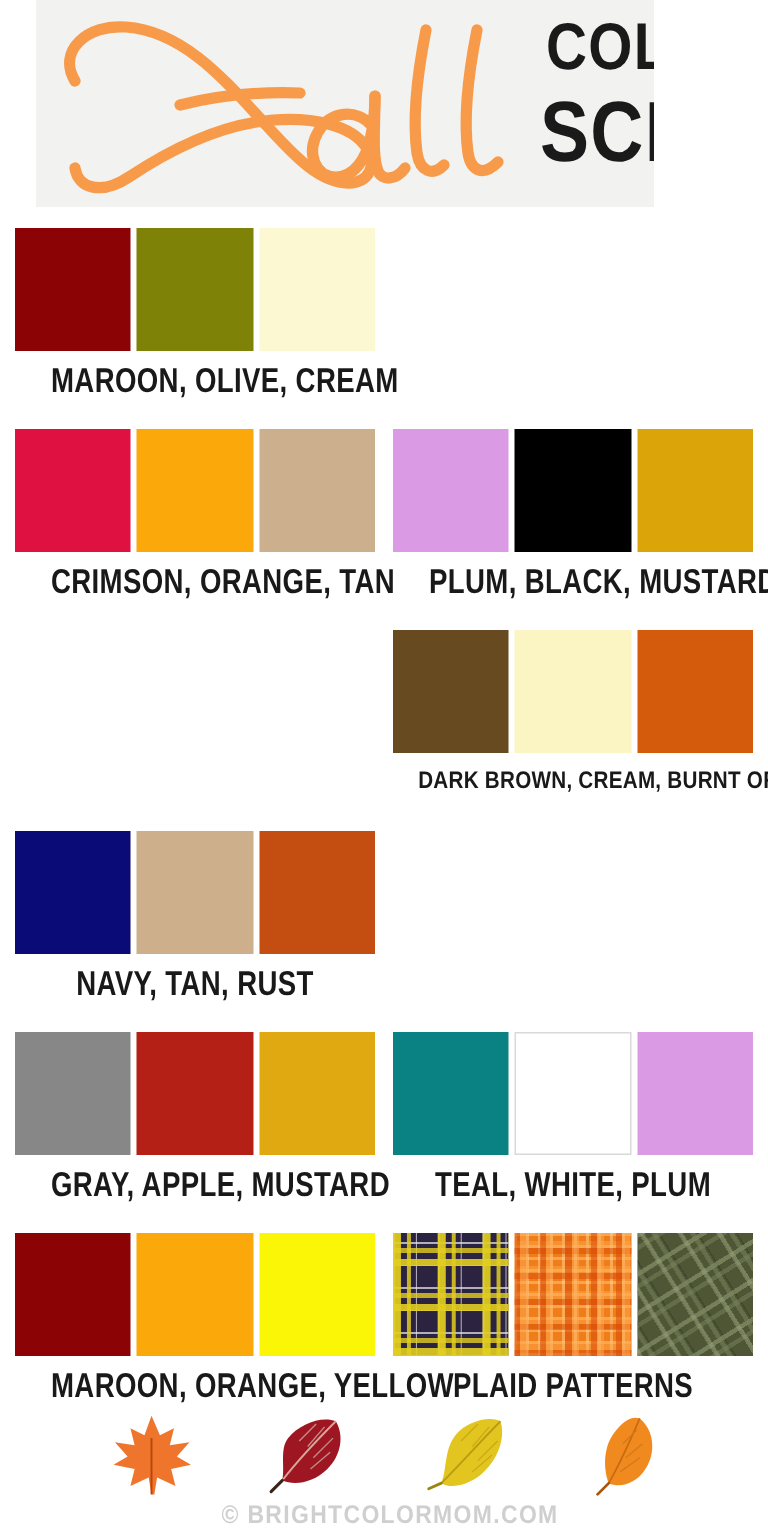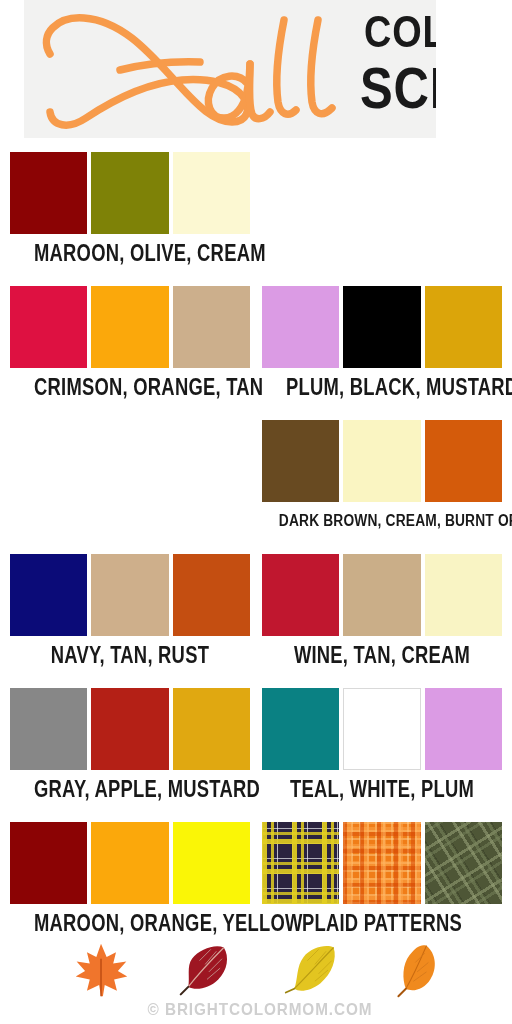--- a/index.html
+++ b/index.html
@@ -198,28 +198,20 @@
       </div>
       <div class="row">
         <div class="group left">
           <div class="swatches">
             <div class="sw" style="background: rgb(11, 11, 120);"></div>
             <div class="sw" style="background: rgb(206, 175, 139);"></div>
             <div class="sw" style="background: rgb(196, 78, 17);"></div>
           </div>
           <div class="label">NAVY, TAN, RUST</div>
         </div>
-        <div class="group right">
-          <div class="swatches">
-            <div class="sw" style="background: rgb(192, 23, 47);"></div>
-            <div class="sw" style="background: rgb(202, 174, 136);"></div>
-            <div class="sw" style="background: rgb(249, 244, 196);"></div>
-          </div>
-          <div class="label">WINE, TAN, CREAM</div>
-        </div>
       </div>
       <div class="row">
         <div class="group right">
           <div class="swatches">
             <div class="sw" style="background: rgb(10, 129, 131);"></div>
             <div class="sw bordered" style="background: rgb(255, 255, 255);"></div>
             <div class="sw" style="background: rgb(219, 155, 228);"></div>
           </div>
           <div class="label">TEAL, WHITE, PLUM</div>
         </div>

